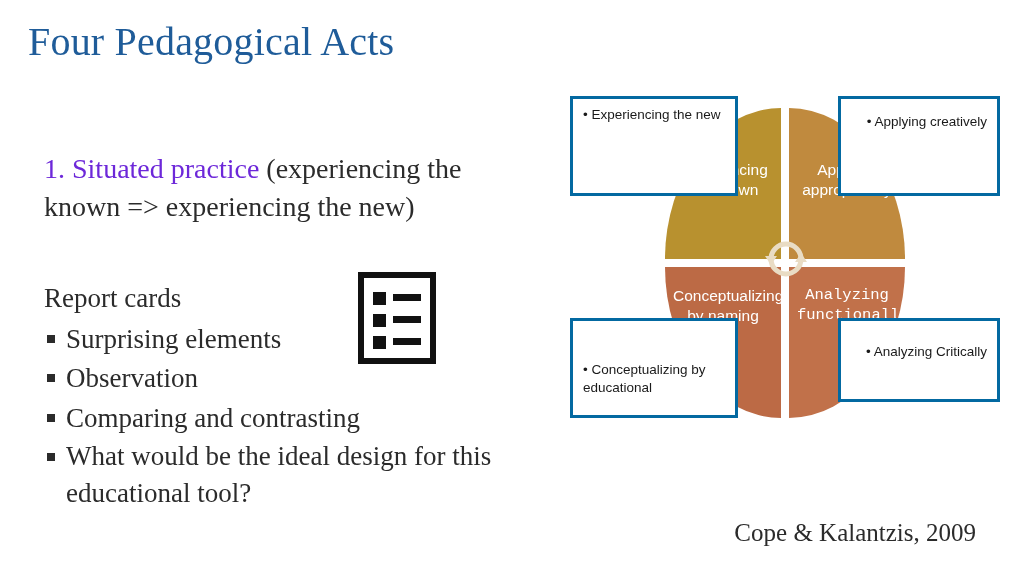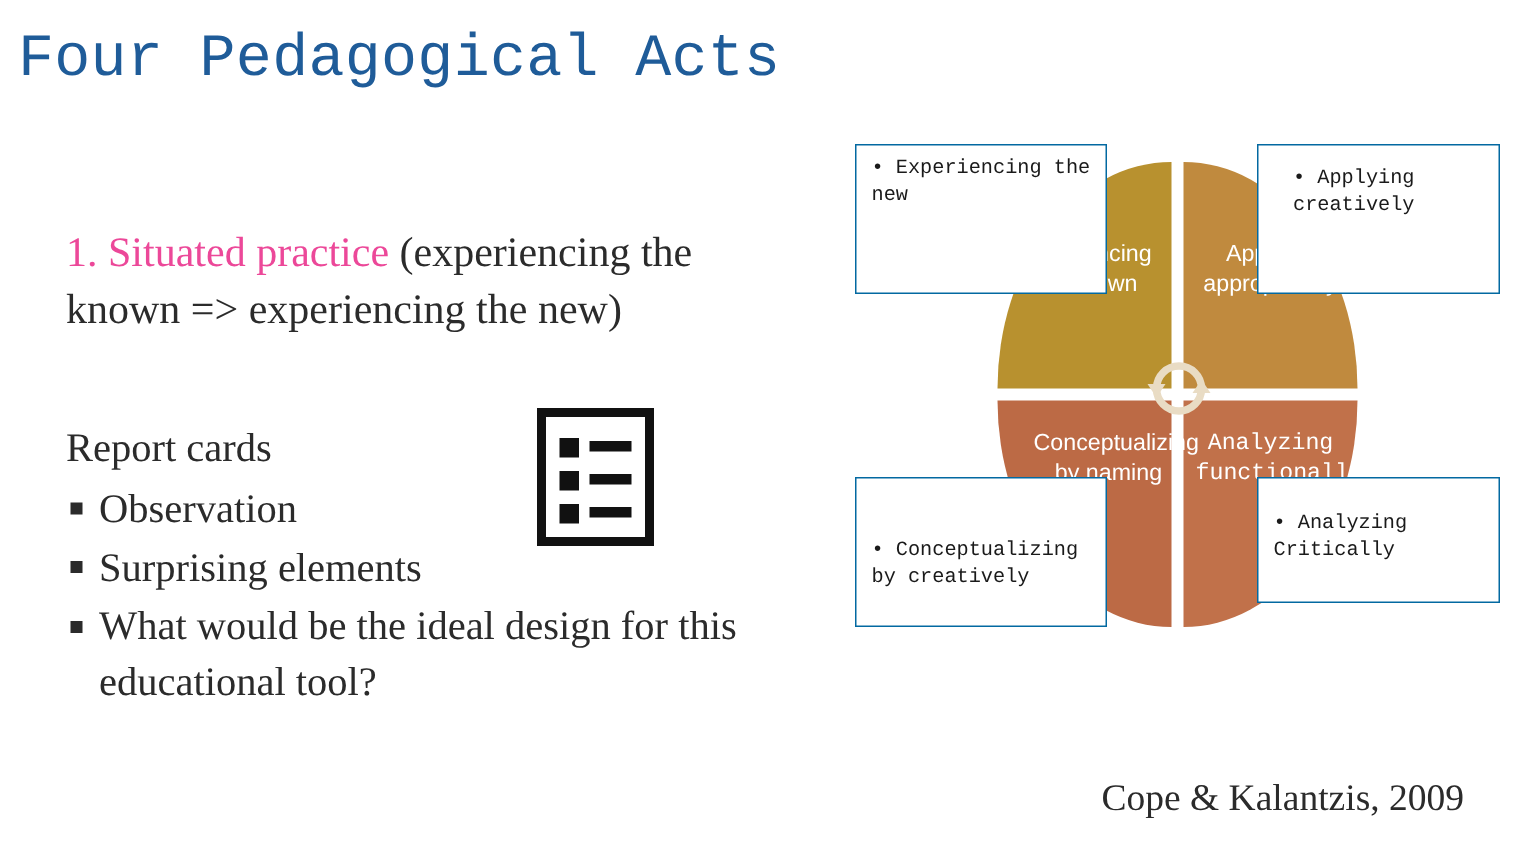--- a/index.html
+++ b/index.html
@@ -11,44 +11,44 @@
     height: 575px;
     background: #ffffff;
     font-family: "Liberation Serif", serif;
     overflow: hidden;
     position: relative;
   }
 
   
   .slide-title {
     position: absolute;
-    left: 12px;
+    left: 28px;
     top: 18px;
     font-size: 40px;
     color: #1F5C99;
-    font-family: Liberation Mono, monospace;
+    font-family: Liberation Serif, serif;
     letter-spacing: 0.2px;
     white-space: nowrap;
   }
 
   
   .left-col {
     position: absolute;
     left: 44px;
     top: 150px;
     width: 500px;
   }
   .lead-line {
     font-size: 28px;
     color: #2b2b2b;
     line-height: 1.34;
     font-family: "Liberation Serif", serif;
   }
   .lead-line .hl {
-    color: #ec4899;
+    color: #6d28d9;
   }
 
   .report-heading {
     margin-top: 58px;
     font-size: 27px;
     color: #2b2b2b;
   }
 
   .bullets {
     margin: 6px 0 0 0;
@@ -114,38 +114,38 @@
     position: absolute;
     color: #ffffff;
     font-family: "Liberation Sans", sans-serif;
     font-size: 15.5px;
     line-height: 1.28;
     text-align: center;
     width: 100px;
   }
   .lab-tl { left: 8px;   top: 52px; }
   .lab-tr { left: 132px; top: 52px; }
-  .lab-bl { left: 24px;   top: 178px; }
+  .lab-bl { left: 8px;   top: 178px; }
   .lab-br { left: 132px; top: 178px; font-family: Liberation Mono, monospace; }
 
   .center-arrows {
     position: absolute;
     left: 98px;
     top: 128px;
     width: 46px;
     height: 46px;
   }
 
   
   .callout {
     position: absolute;
-    border: 1px solid #0369a1;
+    border: 3px solid #0369a1;
     background: #ffffff;
     box-sizing: border-box;
-    font-family: Liberation Mono, monospace;
+    font-family: Liberation Sans, sans-serif;
     font-size: 13.5px;
     color: #1a1a1a;
     line-height: 1.35;
     padding: 8px 10px;
   }
   .callout.tl { left: 10px;  top: 8px;   width: 168px; height: 100px; }
   .callout.tr { left: 278px; top: 8px;   width: 162px; height: 100px; text-align: right; }
   .callout.bl { left: 10px;  top: 230px; width: 168px; height: 100px; }
   .callout.br { left: 278px; top: 230px; width: 162px; height: 84px; text-align: right; }
   .callout.tr .c-inner, .callout.br .c-inner { display: inline-block; text-align: left; }
@@ -174,22 +174,23 @@
 
 <div class="left-col">
 
   <div class="lead-line">
     <span class="hl">1. Situated practice</span><span> (experiencing the known =&gt; experiencing the new)</span>
   </div>
 
   <div class="report-heading">Report cards</div>
 
   <ul class="bullets">
+    <li>Surprising elements</li>
     <li>Observation</li>
-    <li>Surprising elements</li>
+    <li>Comparing and contrasting</li>
     <li class="two-line">What would be the ideal design for this educational tool?</li>
   </ul>
 </div>
 
 <div class="report-icon">
   <svg viewBox="0 0 78 92" width="78" height="92" aria-hidden="true">
     <rect x="3" y="3" width="72" height="86" fill="#ffffff" stroke="#111111" stroke-width="6"></rect>
     <rect x="15" y="20" width="13" height="13" fill="#111111"></rect>
     <rect x="15" y="42" width="13" height="13" fill="#111111"></rect>
     <rect x="15" y="64" width="13" height="13" fill="#111111"></rect>
@@ -222,20 +223,20 @@
     </div>
   </div>
 
   <div class="callout tl callout-pad-tl">
     <span class="c-inner">• Experiencing the new</span>
   </div>
   <div class="callout tr callout-pad-tr">
     <span class="c-inner">• Applying creatively</span>
   </div>
   <div class="callout bl callout-pad-bl">
-    <span class="c-inner">• Conceptualizing by creatively</span>
+    <span class="c-inner">• Conceptualizing by educational</span>
   </div>
   <div class="callout br callout-pad-br">
     <span class="c-inner">• Analyzing Critically</span>
   </div>
 </div>
 
 <div class="citation">Cope &amp; Kalantzis, 2009</div>
 
 </body></html>

